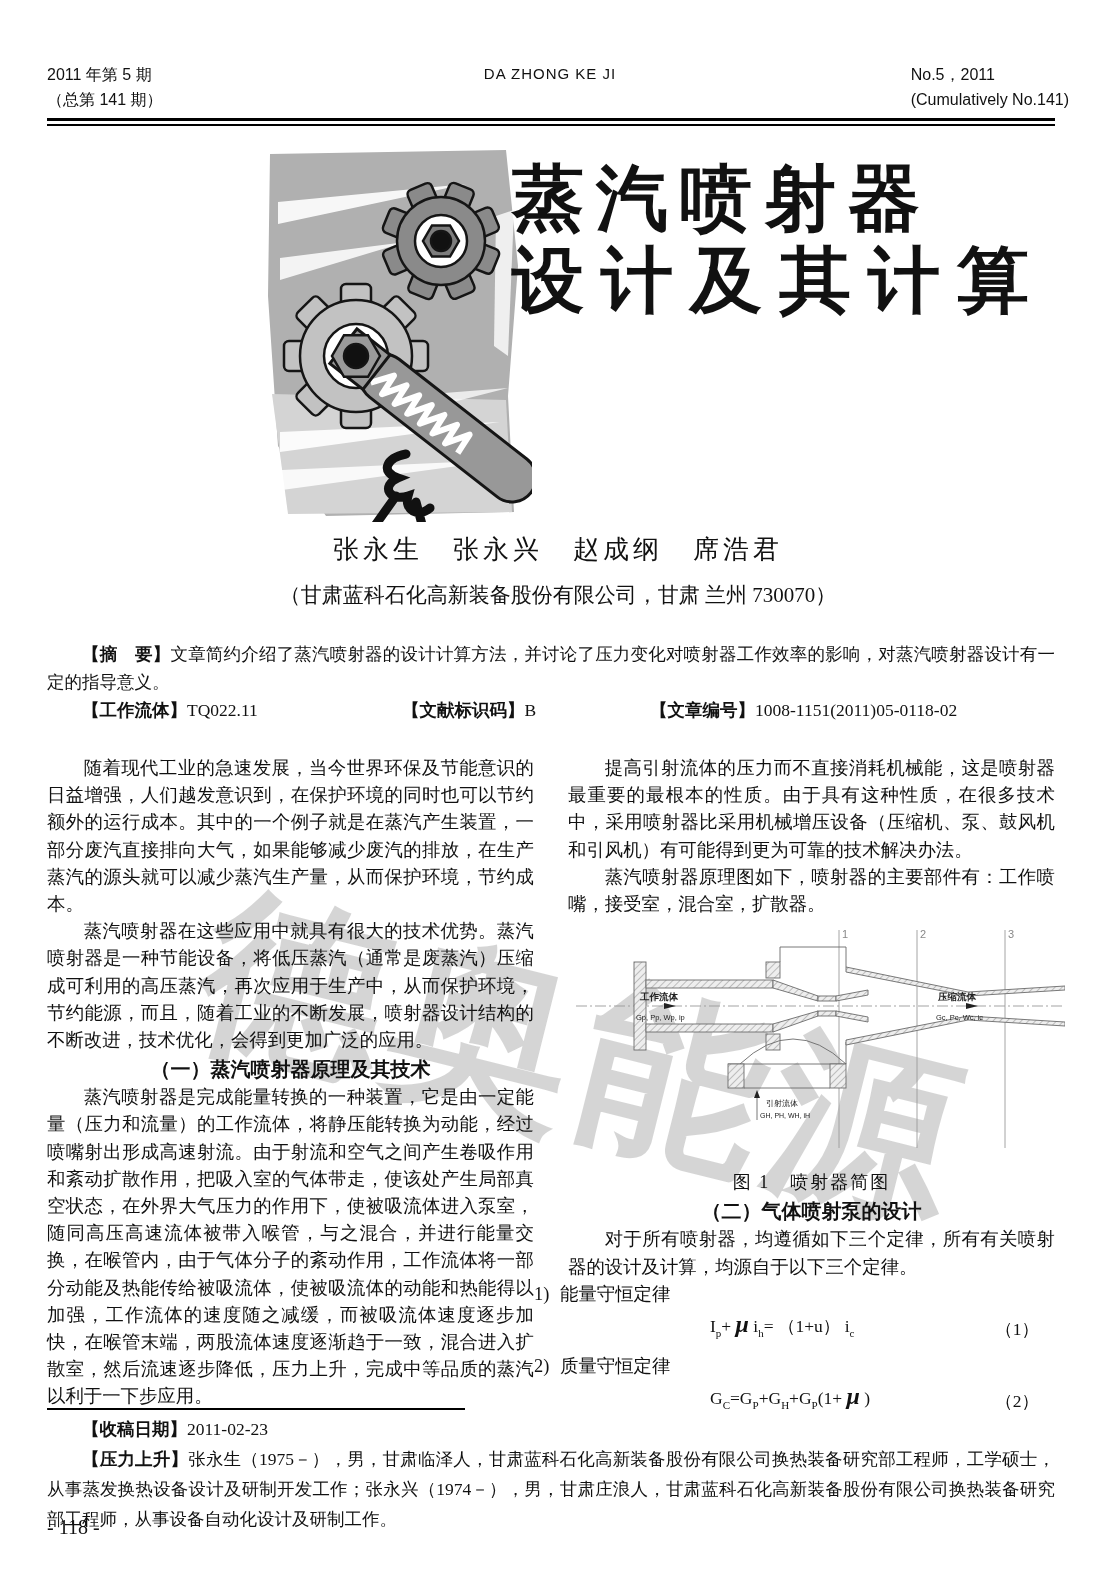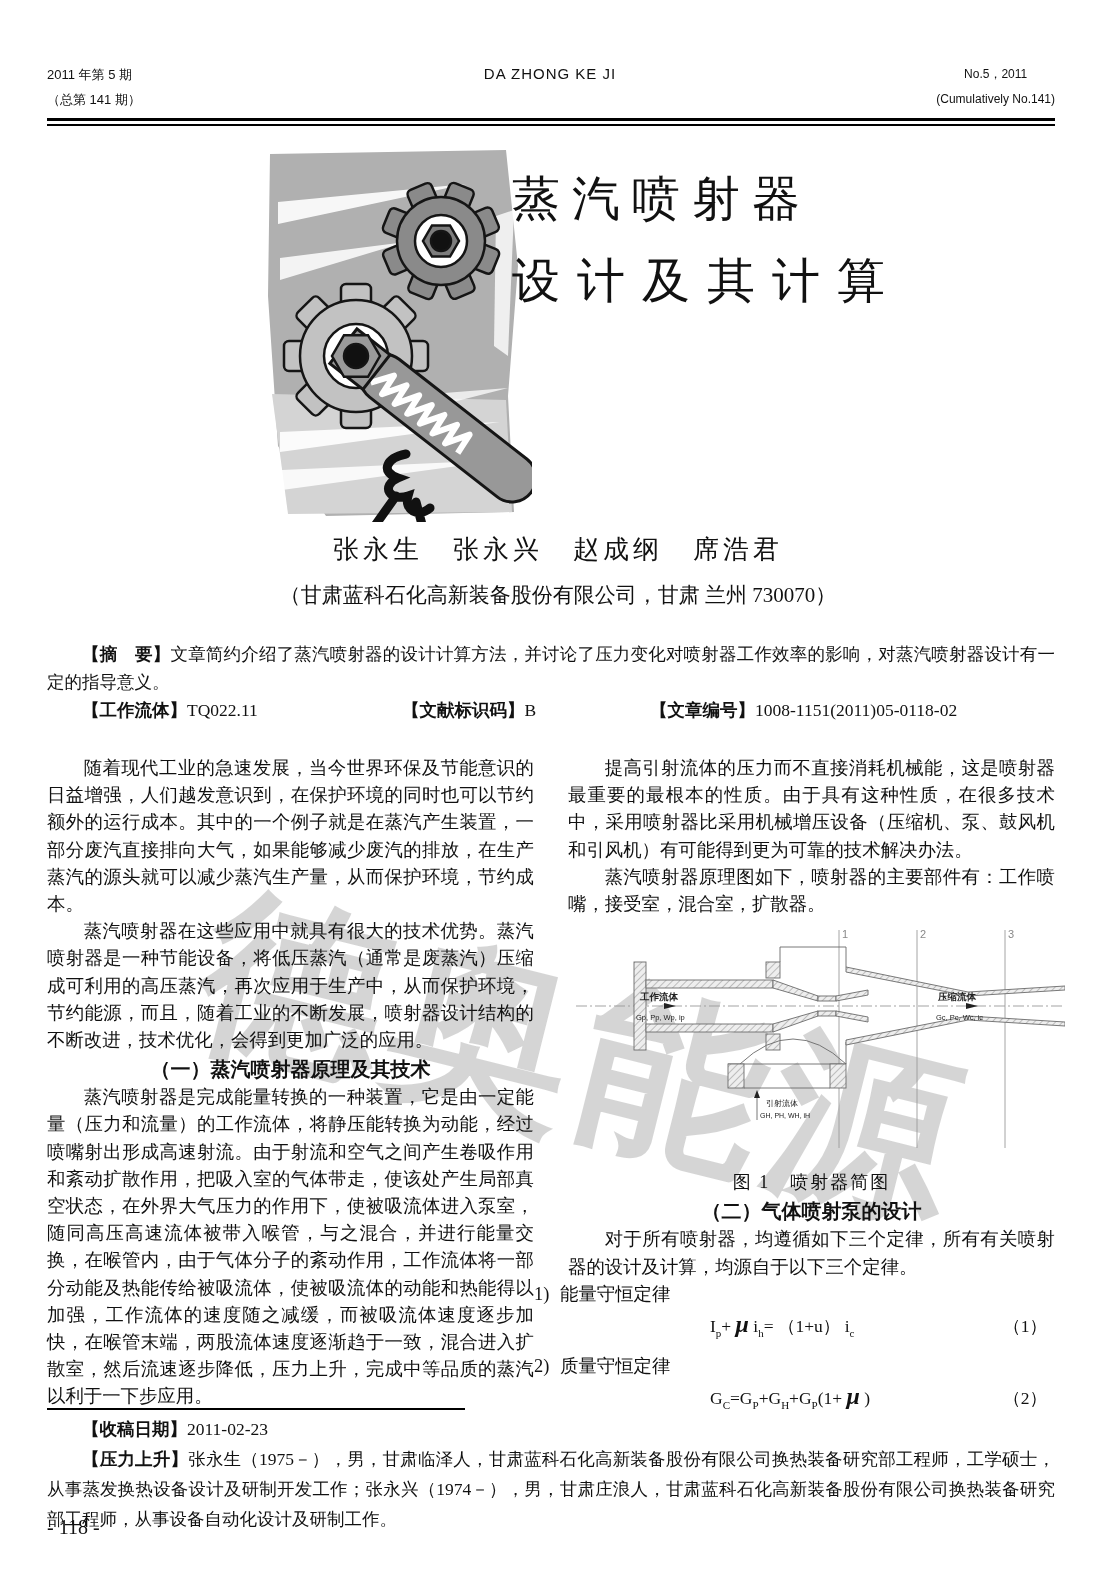--- a/index.html
+++ b/index.html
@@ -1,36 +1,36 @@
 <!DOCTYPE html>
 <html><head>
 <meta charset="utf-8">
 <style>
   html,body{margin:0;padding:0;}
   body{width:1100px;height:1577px;position:relative;background:#ffffff;color:#111;
        font-family:"Liberation Serif","DejaVu Serif",serif;overflow:hidden;}
   .abs{position:absolute;}
 
   
-  .hdr-left{left:47px;top:62px;font-size:13px;line-height:25px;font-family:"Liberation Sans","DejaVu Sans",sans-serif;}
+  .hdr-left{left:47px;top:62px;font-size:16px;line-height:25px;font-family:"Liberation Sans","DejaVu Sans",sans-serif;}
   .hdr-center{left:0;top:62px;width:1100px;text-align:center;font-family:"Liberation Sans","DejaVu Sans",sans-serif;}
   .hdr-center .cn{font-size:18px;font-weight:bold;letter-spacing:7px;line-height:25px;}
   .hdr-center .en{font-size:15px;letter-spacing:1px;line-height:24px;}
-  .hdr-right{right:45px;top:62px;text-align:center;font-size:12px;line-height:25px;font-family:"Liberation Sans","DejaVu Sans",sans-serif;}
+  .hdr-right{right:31px;top:62px;text-align:left;font-size:16px;line-height:25px;font-family:"Liberation Sans","DejaVu Sans",sans-serif;}
   .hdr-rule{left:47px;right:45px;top:118px;height:3px;border-top:3px solid #000;border-bottom:2px solid #000;}
 
   
   .watermark{left:235px;top:845px;font-size:185px;font-weight:bold;letter-spacing:10px;
              color:#000;opacity:0.16;transform:rotate(14deg);transform-origin:0 0;
              font-family:"Liberation Sans","DejaVu Sans",sans-serif;white-space:nowrap;z-index:1;pointer-events:none;}
 
   
   .art{left:256px;top:146px;width:276px;height:376px;z-index:2;}
   .title-block{left:512px;top:158px;width:560px;z-index:2;}
-  .title-line{font-size:48px;font-weight:400;letter-spacing:12px;line-height:82px;white-space:nowrap;}
+  .title-line{font-size:72px;font-weight:700;letter-spacing:12px;line-height:82px;white-space:nowrap;}
   .title-line2{letter-spacing:17px;}
 
   .byline{left:8px;top:532px;width:1100px;text-align:center;z-index:2;}
   .authors{font-size:26px;letter-spacing:4px;}
   .affil{font-size:21px;margin-top:14px;}
 
   
   .meta-block{left:47px;top:640px;width:1008px;font-size:17.5px;line-height:28px;z-index:2;}
   .meta-block p{margin:0;text-indent:2em;text-align:justify;}
   .blabel{font-weight:bold;font-family:"Liberation Sans","DejaVu Sans",sans-serif;}
@@ -46,21 +46,21 @@
   .sec-head{text-align:center;text-indent:0 !important;font-weight:bold;font-size:20px;line-height:30px;
             font-family:"Liberation Sans","DejaVu Sans",sans-serif;}
 
   
   .fig-wrap{margin:4px 0 0 0;}
   .fig-caption{text-align:center;font-size:18px;letter-spacing:2px;line-height:28px;}
 
   
   .law-row{display:flex;line-height:27.2px;}
   .law-marker{width:26px;margin-left:-34px;flex:none;}
-  .formula-row{display:flex;align-items:flex-start;padding-left:142px;margin:5px 4px 6px 0;font-size:17.5px;}
+  .formula-row{display:flex;align-items:center;padding-left:142px;margin:5px 12px 6px 0;font-size:17.5px;}
   .formula sub{font-size:11px;}
   .mu{font-style:italic;font-weight:bold;font-size:24px;line-height:10px;}
   .formula-num{margin-left:auto;padding-right:4px;}
 
   
   .footnote{left:47px;top:1408px;width:1008px;font-size:17.5px;line-height:30px;z-index:2;}
   .fn-rule{width:418px;border-top:2px solid #000;margin-bottom:4px;}
   .footnote p{margin:0;text-indent:2em;text-align:justify;}
   .page-num{left:47px;top:1516px;font-size:20px;z-index:2;}
 </style>

